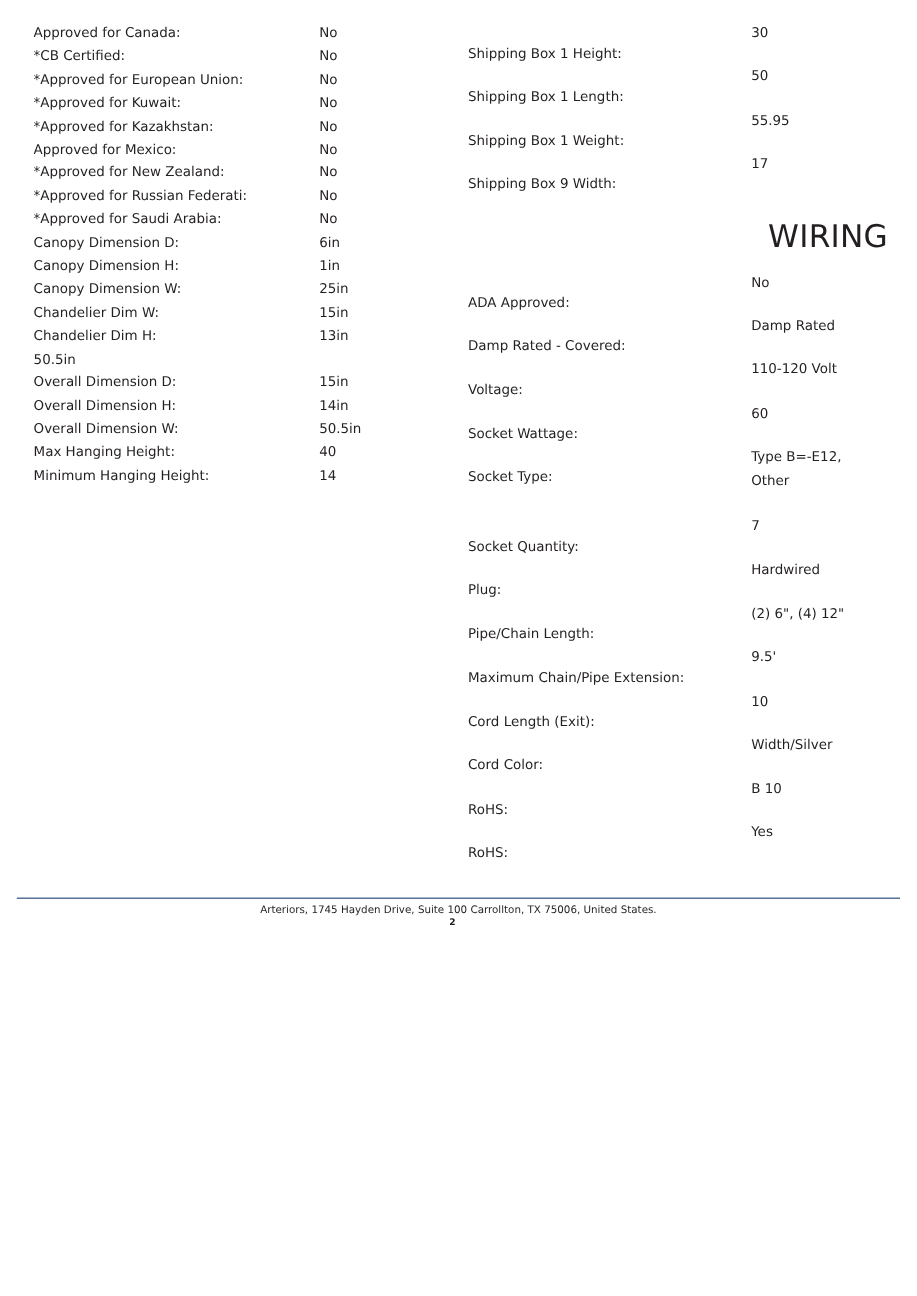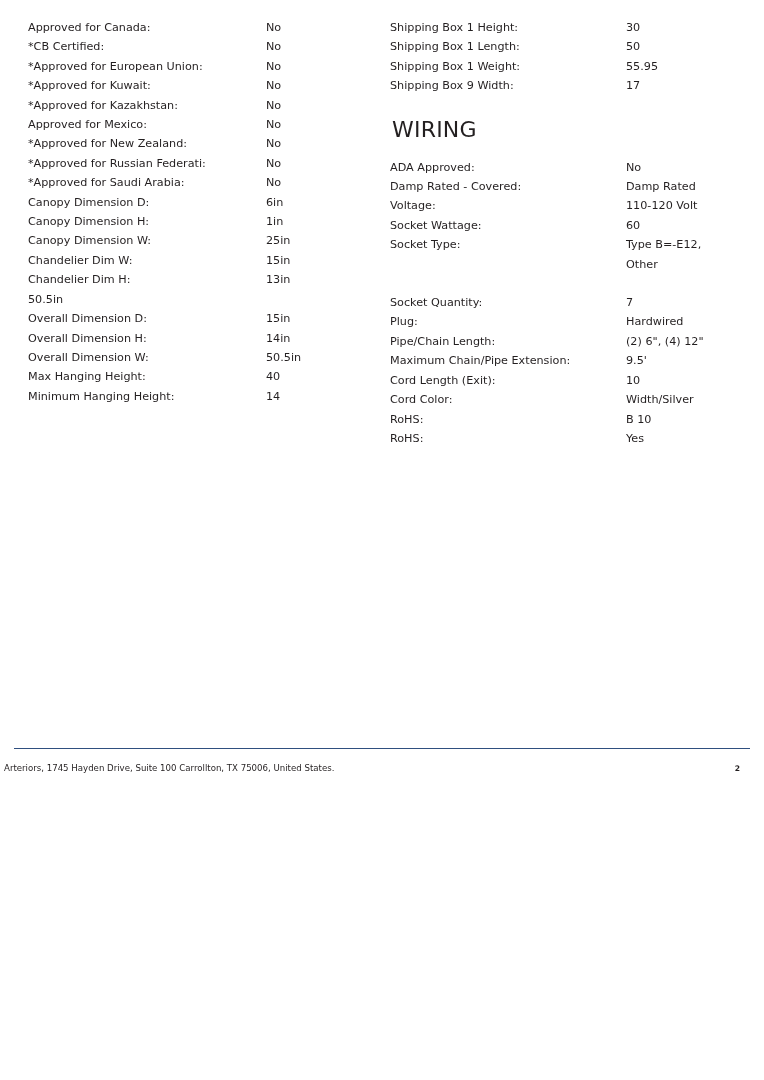--- a/index.html
+++ b/index.html
@@ -42,57 +42,60 @@
   }
   .spec-label {
     width: 238px;
     flex: 0 0 238px;
     white-space: nowrap;
     overflow: hidden;
   }
   .col-right .spec-label {
     width: 236px;
     flex: 0 0 236px;
+    margin-top: 17px;
   }
   .spec-value {
     flex: 1 1 auto;
     white-space: pre-line;
   }
   .section-title {
-    font-size: 22px;
+    font-size: 26px;
     line-height: 24px;
     font-weight: normal;
     color: #231f20;
     margin: 22px 0 16px 2px;
     letter-spacing: 0.2px;
+    text-align: right;
   }
   .section-title.first {
     margin-top: 24px;
   }
   .block-gap {
     height: 19px;
   }
   .footer-rule {
     position: absolute;
     left: 14px;
     right: 14px;
     bottom: 47px;
     height: 1px;
     background: #2f4f7f;
   }
   .footer {
     position: absolute;
-    left: 4px;
+    left: 14px;
     right: 14px;
     bottom: 23px;
     display: flex;
     align-items: center;
     justify-content: space-between;
     font-size: 8.6px;
     color: #231f20;
+    flex-direction: column;
   }
   .footer-page {
     font-size: 7.6px;
     font-weight: bold;
     padding-right: 10px;
   }
 </style>
 </head>
 <body>
 

